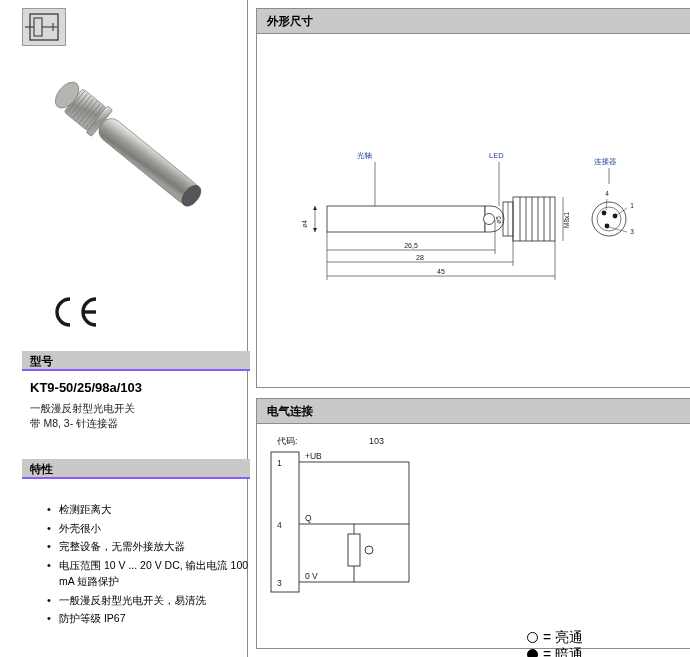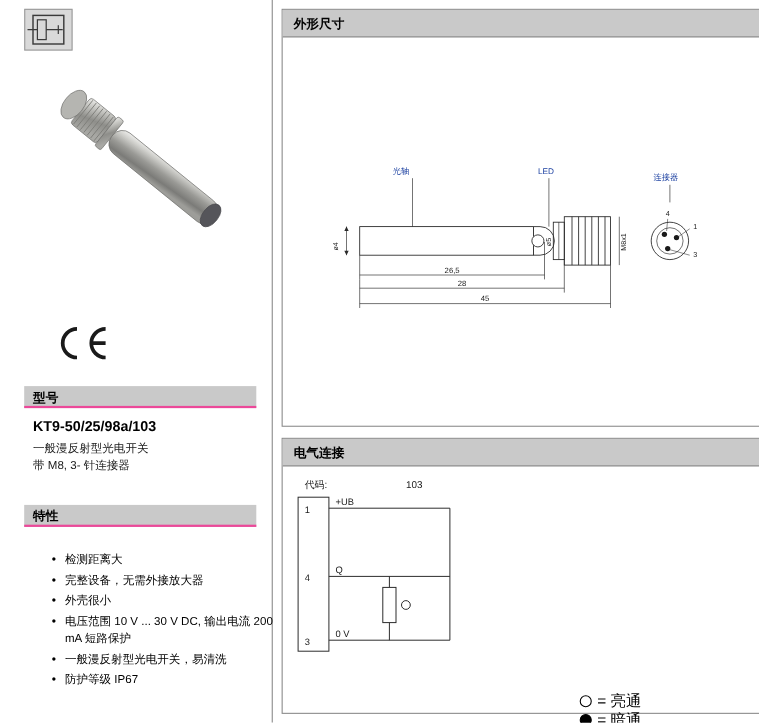--- a/index.html
+++ b/index.html
@@ -52,24 +52,24 @@
     position: absolute;
     left: 44px;
     top: 296px;
     width: 60px;
     height: 32px;
   }
 
   .bar {
     position: absolute;
     left: 22px;
-    width: 211px;
+    width: 228px;
     height: 20px;
     background: #c9c9c9;
-    border-bottom: 2px solid #ec4899;
+    border-bottom: 2px solid #8b5cf6;
     box-sizing: border-box;
   }
   .bar span {
     position: absolute;
     left: 8px;
     top: 3px;
     font-size: 11.5px;
     font-weight: bold;
   }
   #bar-model { top: 351px; }
@@ -236,23 +236,23 @@
     <div class="model-desc">
       <div>一般漫反射型光电开关</div>
       <div>带 M8, 3- 针连接器</div>
     </div>
 
     <div class="bar" id="bar-features">
       <span>特性</span>
     </div>
     <ul class="features">
       <li>检测距离大</li>
+      <li>外壳很小</li>
       <li>完整设备，无需外接放大器</li>
-      <li>外壳很小</li>
-      <li>电压范围 10 V ... 30 V DC, 输出电流 200 mA 短路保护</li>
+      <li>电压范围 10 V ... 20 V DC, 输出电流 100 mA 短路保护</li>
       <li>一般漫反射型光电开关，易清洗</li>
       <li>防护等级 IP67</li>
     </ul>
   </div>
 
   <div class="panel" id="panel-dimensions">
     <div class="panel-head">
       <span>外形尺寸</span>
     </div>
     <div class="panel-body">

